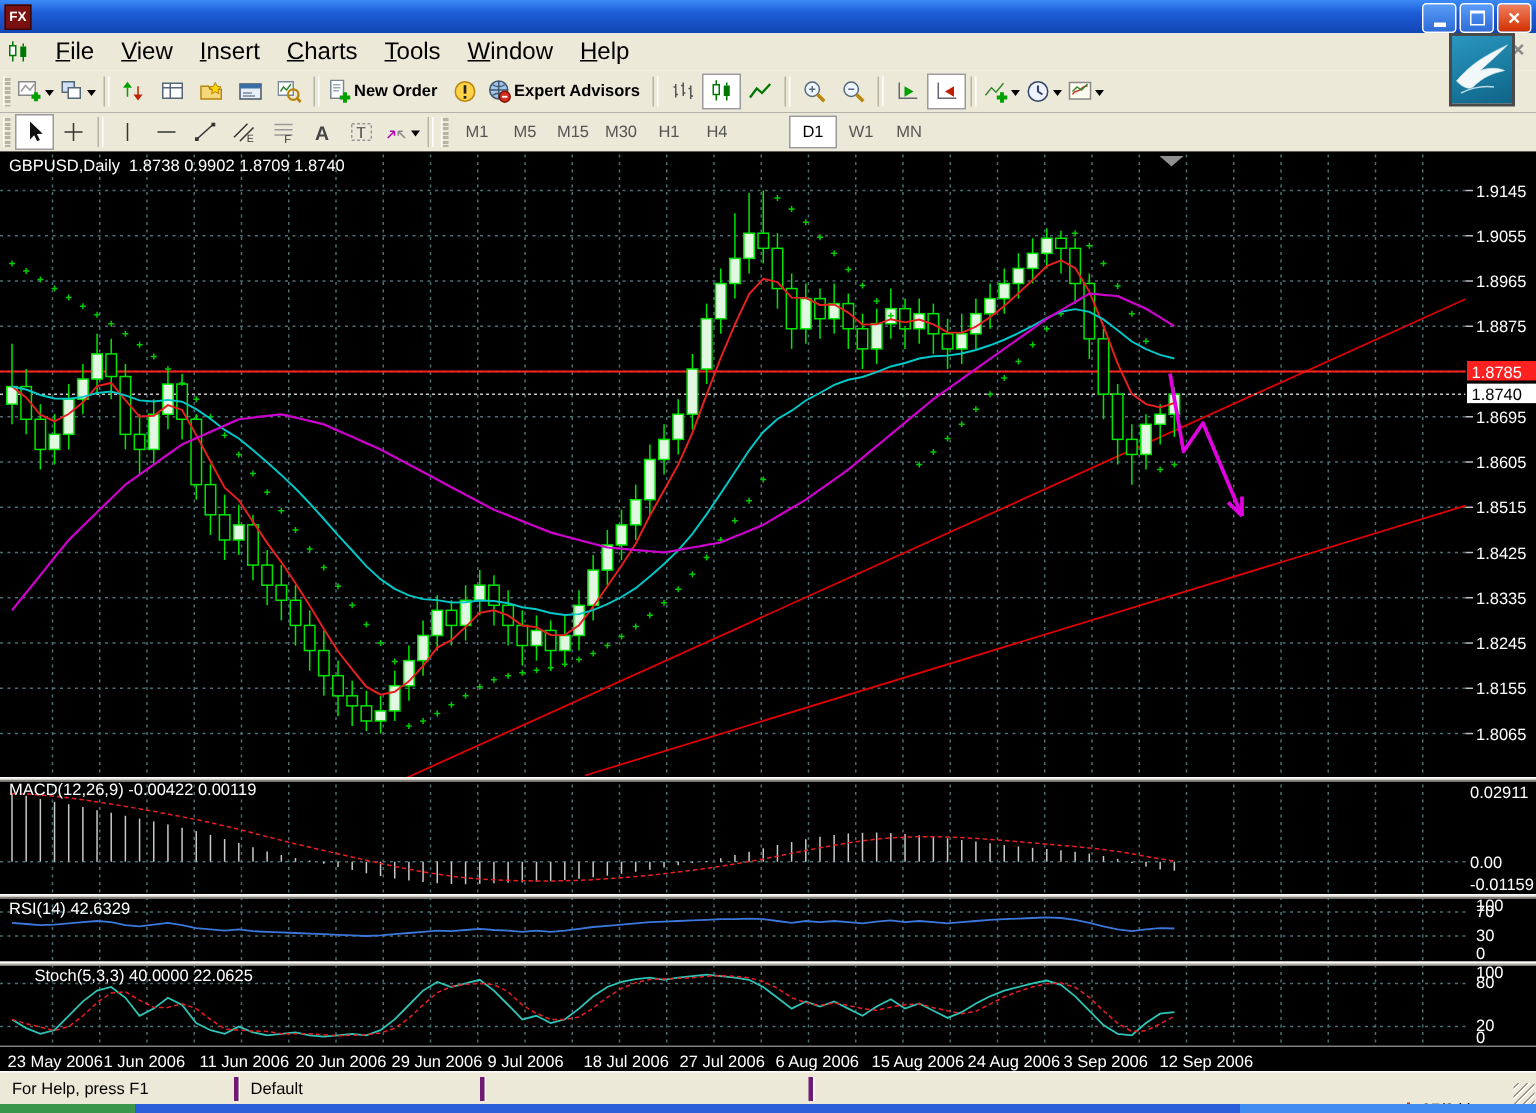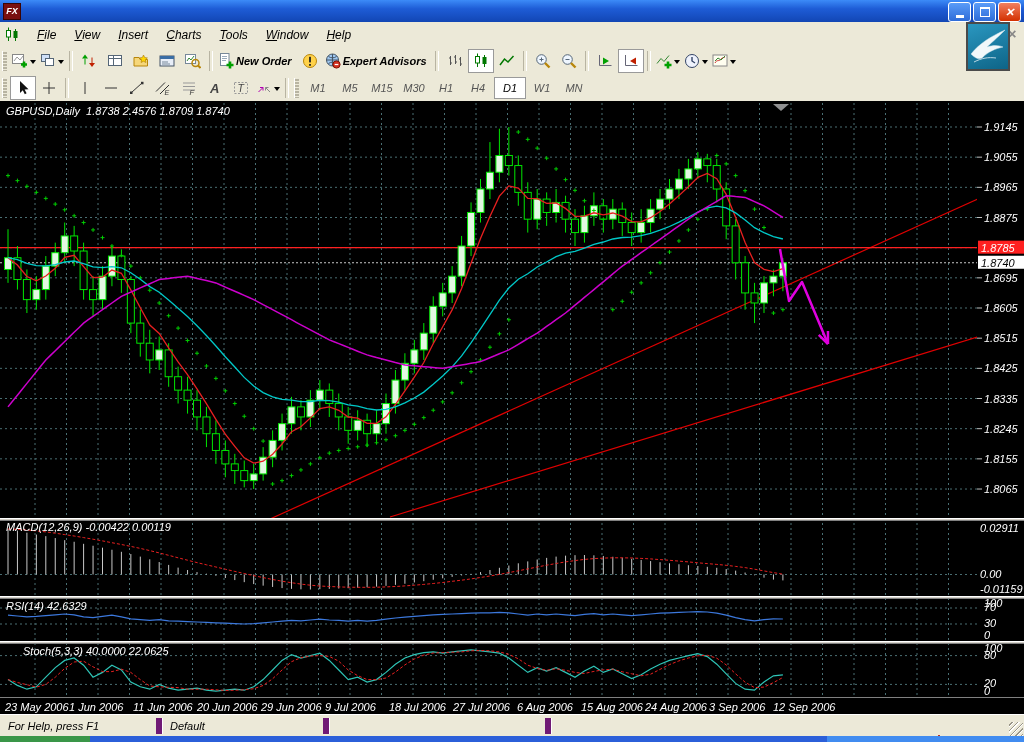--- a/index.html
+++ b/index.html
@@ -1,64 +1,64 @@
 <!DOCTYPE html>
 <html><head>
 <meta charset="utf-8">
 <style>
   html,body{margin:0;padding:0;background:#555;}
   #app{position:relative;width:1024px;height:742px;background:#fdba74;overflow:hidden;
-       font-family:"Liberation Sans",sans-serif;font-size:11px;font-style:italic;-webkit-font-smoothing:none;}
+       font-family:"Liberation Sans",sans-serif;font-size:11px;-webkit-font-smoothing:none;}
   
   #titlebar{position:absolute;left:0;top:0;width:1024px;height:22px;
     background:linear-gradient(#3c8bf8,#1e5cd6 40%,#1246b4);display:flex;align-items:center;color:#fff;}
   #fx-icon{width:16px;height:15px;margin:0 4px 0 3px;background:#7a1010;border:1px solid #3a0404;
     color:#fff;font-weight:bold;font-size:9px;text-align:center;line-height:15px;}
   #title-text{font-weight:bold;font-size:12px;letter-spacing:.5px;text-shadow:1px 1px 1px #0a2a6a;white-space:pre;}
   #win-buttons{position:absolute;right:3px;top:2px;display:flex;gap:2px;}
   .winbtn{width:21px;height:18px;border:1px solid #fff;border-radius:3px;
     background:linear-gradient(#5a9cf8,#2e6cd8);color:#fff;font-weight:bold;font-size:11px;
     display:flex;align-items:center;justify-content:center;}
   .winbtn.close{background:linear-gradient(#f08060,#d33000);}
   .winbtn .minglyph{display:block;width:8px;height:3px;background:#fff;margin-top:9px;}
   .winbtn .restglyph{display:block;width:8px;height:7px;border:1px solid #fff;border-top:2px solid #fff;}
   
   #menubar{position:absolute;left:0;top:22px;width:1024px;height:25px;display:flex;align-items:center;
     border-bottom:1px solid #fff;background:#ECE9D8;}
   #child-icon{width:18px;height:16px;margin:0 6px 0 4px;}
-  .menu-item{padding:3px 9px;font-size:12px;color:#000;margin-top:24px;}
+  .menu-item{padding:3px 9px;font-size:16px;color:#000;margin-top:24px;}
   .menu-item u{text-decoration:underline;}
   #child-close{position:absolute;right:4px;top:3px;color:#888;font-size:15px;font-weight:bold;width:16px;text-align:center;}
   
   #toolbar1{position:absolute;left:0;top:47px;width:1024px;height:28px;background:#ECE9D8;
     border-bottom:1px solid #0f172a;display:flex;align-items:center;}
   #toolbar2{position:absolute;left:0;top:75px;width:1024px;height:26px;background:#ECE9D8;
     border-bottom:2px solid #9a9688;display:flex;align-items:center;}
   .grip{width:4px;height:20px;margin:0 3px 0 2px;
     background:repeating-linear-gradient(#ECE9D8 0 1px,#b8b4a2 1px 3px);border-left:1px solid #fff;}
   .tb-btn{height:22px;min-width:22px;display:flex;align-items:center;justify-content:center;
     border:1px solid transparent;padding:0 1px;position:relative;}
   .tb-btn.pressed{background:#fff;border:1px solid #9a9a9a;}
   .tb-btn svg{display:block;}
   .tb-label{font-size:11px;font-weight:bold;margin:0 3px 0 2px;color:#000;white-space:nowrap;}
   .caret{width:0;height:0;border:3px solid transparent;border-top:4px solid #000;margin:4px 0 0 2px;}
   .tb-sep{width:2px;height:20px;border-left:1px solid #b8b4a2;border-right:1px solid #fff;margin:0 3px;}
   .tf-btn{height:20px;min-width:24px;padding:0 3px;display:flex;align-items:center;justify-content:center;
     color:#555;font-size:11px;border:1px solid transparent;text-align:center;}
-  .tf-btn.active{background:#fff;border:1px solid #9a9a9a;color:#000;}
+  .tf-btn.active{background:#fff;border:1px solid #9a9a9a;color:#000;margin-left:32px;}
   
   #chart-region{position:absolute;left:0;top:101px;width:1024px;height:613px;background:#000;}
   #chart-svg{position:absolute;left:0;top:0;}
   svg{font-family:"Liberation Sans",sans-serif;}
   .panel-label{position:absolute;color:#fff;font-size:11px;white-space:pre;pointer-events:none;}
   
   #statusbar{position:absolute;left:0;top:714px;width:1024px;height:22px;background:#ECE9D8;
     border-top:1px solid #fff;display:flex;align-items:center;text-align:center;}
   .sb-cell{height:16px;display:flex;align-items:center;padding:0 8px;font-size:11px;color:#000;
-    border-left:6px solid #701a75;box-shadow:1px 0 0 #fff inset;}
+    border-left:3px solid #701a75;box-shadow:1px 0 0 #fff inset;}
   .sb-cell:first-child{border-left:none;box-shadow:none;}
   #sb-conn{display:flex;align-items:center;gap:8px;margin-left:auto;margin-right:40px;margin-top:28px;}
   #conn-bars{display:flex;align-items:flex-end;gap:1px;height:13px;}
   #conn-bars span{width:2px;background:#1f9a1f;display:block;}
   #conn-bars span.red{background:#c03020;}
   #resize-grip{position:absolute;right:1px;bottom:1px;width:14px;height:14px;
     background:repeating-linear-gradient(135deg,transparent 0 2px,#9a9688 2px 3px,#fff 3px 4px);}
   
   #taskstrip{position:absolute;left:0;top:736px;width:1024px;height:6px;
     background:linear-gradient(to right,#3a9648 0 90px,#2b5fd9 90px 827px,#418cf0 827px 100%);}
@@ -792,21 +792,21 @@
             <text x="325" y="610">9 Jul 2006</text>
             <text x="389" y="610">18 Jul 2006</text>
             <text x="453" y="610">27 Jul 2006</text>
             <text x="517" y="610">6 Aug 2006</text>
             <text x="581" y="610">15 Aug 2006</text>
             <text x="645" y="610">24 Aug 2006</text>
             <text x="709" y="610">3 Sep 2006</text>
             <text x="773" y="610">12 Sep 2006</text>
           </g>
         </svg></div>
-    <div class="panel-label" style="left:6px;top:4px">GBPUSD,Daily  1.8738 2.4576 1.8709 1.8740</div>
+    <div class="panel-label" style="left:6px;top:4px">GBPUSD,Daily  1.8738 0.9902 1.8709 1.8740</div>
     <div class="panel-label" style="left:6px;top:420px">MACD(12,26,9) -0.00422 0.00119</div>
     <div class="panel-label" style="left:6px;top:499px">RSI(14) 42.6329</div>
     <div class="panel-label" style="left:23px;top:544px">Stoch(5,3,3) 40.0000 22.0625</div>
   </div>
 
   <div id="statusbar">
     <div class="sb-cell" style="width:140px">For Help, press F1</div>
     <div class="sb-cell" style="width:145px">Default</div>
     <div class="sb-cell" style="width:200px"></div>
     <div class="sb-cell" style="width:250px"></div>

